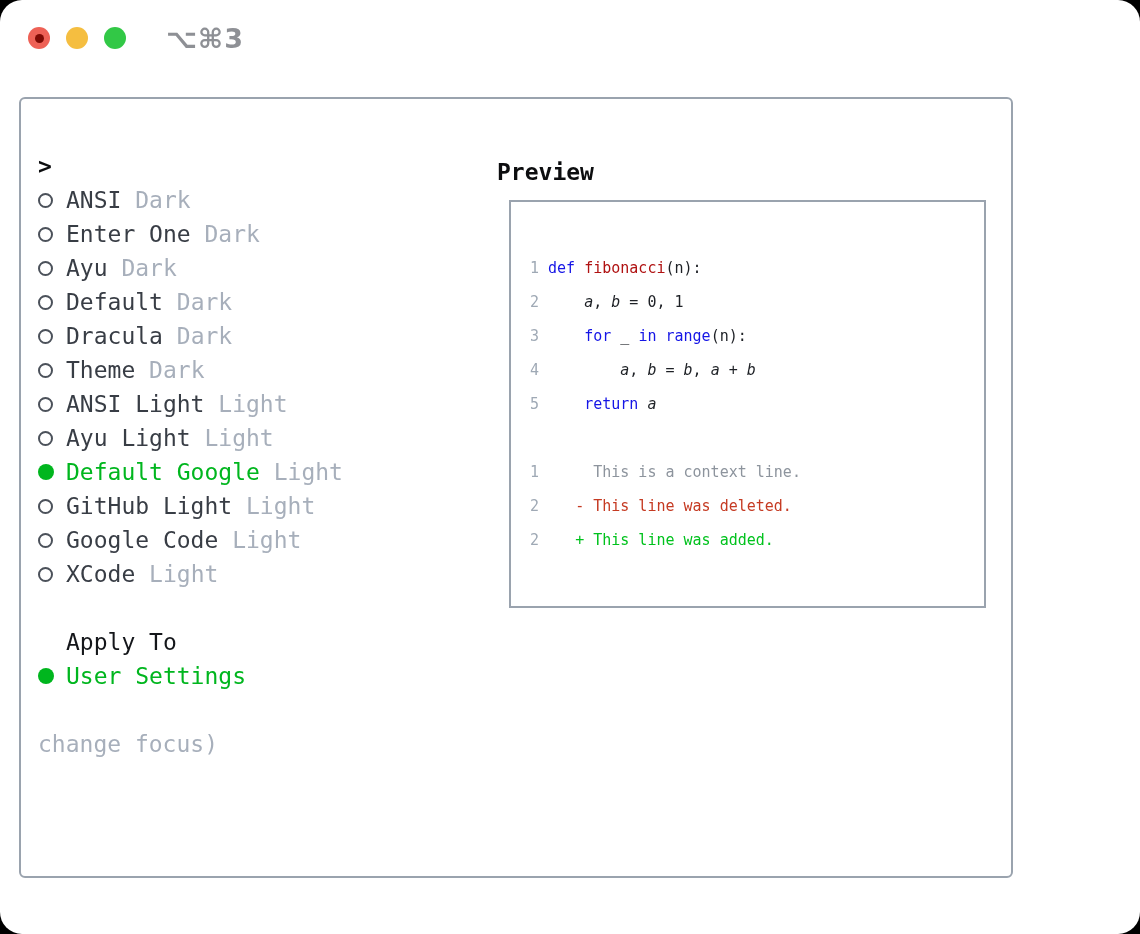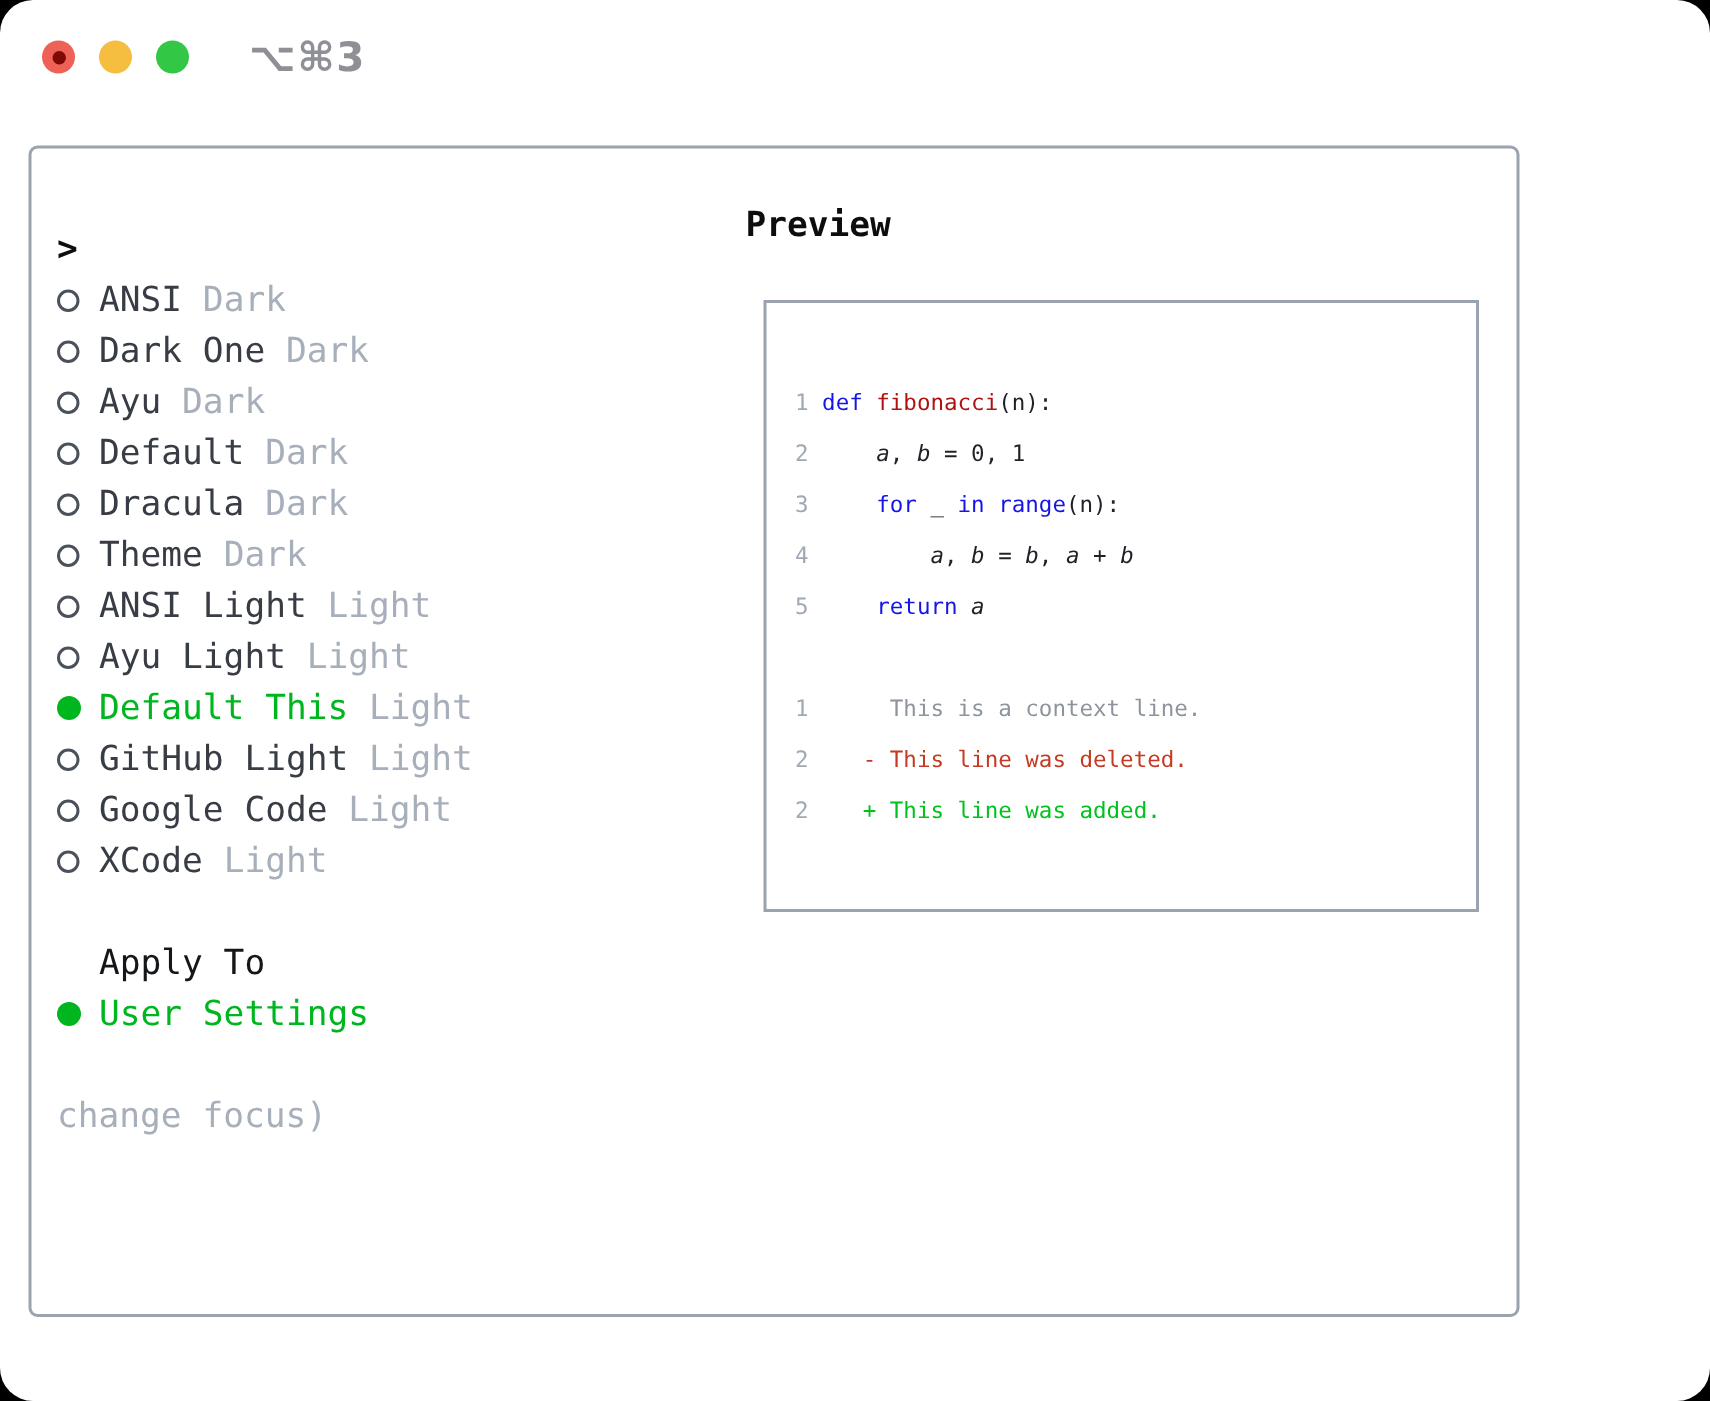--- a/index.html
+++ b/index.html
@@ -38,21 +38,21 @@
   .dot{width:16px;height:16px;border-radius:50%;background:var(--accent-green);}
   .t-name{color:var(--item-text);}
   .t-variant{color:var(--muted-gray);}
   .row.selected .t-name{color:var(--accent-green);}
   .row.header .t-title{font-weight:bold;color:#0c0d0f;}
   .row.subheader .t-title{color:#14161a;}
   .hint-row{height:34px;display:flex;align-items:center;font-size:23px;color:var(--muted-gray);white-space:pre;}
   .spacer{height:34px;}
   
   .preview-title{
-    position:absolute;left:476px;top:34px;height:34px;display:flex;align-items:center;
+    position:absolute;left:476px;top:56px;height:34px;display:flex;align-items:center;
     font-size:23px;font-weight:bold;color:#0c0d0f;
   }
   .preview-box{
     position:absolute;left:488px;top:101px;width:477px;height:408px;
     border:2px solid var(--border-gray);background:#fff;box-sizing:border-box;overflow:hidden;
   }
   .code{padding:49px 0 0 19px;font-size:15px;line-height:34px;white-space:pre;}
   .code-line{height:34px;}
   .tk-num{color:var(--line-number-gray);}
   .tk-kw{color:var(--keyword-blue);}
@@ -78,28 +78,28 @@
   <div class="shortcut">⌥⌘3</div>
 
   <div class="main-box">
 
     <div class="left-col">
       <div class="row header">
         <span class="gutter"><span class="prefix">&gt;</span></span>
       </div>
       <div id="theme-list">
           <div class="row"><span class="gutter"><span class="ring"></span></span><span class="t-name">ANSI</span><span class="t-variant"> Dark</span></div>
-          <div class="row"><span class="gutter"><span class="ring"></span></span><span class="t-name">Dark One</span><span class="t-variant"> Dark</span></div>
+          <div class="row"><span class="gutter"><span class="ring"></span></span><span class="t-name">Enter One</span><span class="t-variant"> Dark</span></div>
           <div class="row"><span class="gutter"><span class="ring"></span></span><span class="t-name">Ayu</span><span class="t-variant"> Dark</span></div>
           <div class="row"><span class="gutter"><span class="ring"></span></span><span class="t-name">Default</span><span class="t-variant"> Dark</span></div>
           <div class="row"><span class="gutter"><span class="ring"></span></span><span class="t-name">Dracula</span><span class="t-variant"> Dark</span></div>
           <div class="row"><span class="gutter"><span class="ring"></span></span><span class="t-name">Theme</span><span class="t-variant"> Dark</span></div>
           <div class="row"><span class="gutter"><span class="ring"></span></span><span class="t-name">ANSI Light</span><span class="t-variant"> Light</span></div>
           <div class="row"><span class="gutter"><span class="ring"></span></span><span class="t-name">Ayu Light</span><span class="t-variant"> Light</span></div>
-          <div class="row selected"><span class="gutter"><span class="dot"></span></span><span class="t-name">Default This</span><span class="t-variant"> Light</span></div>
+          <div class="row selected"><span class="gutter"><span class="dot"></span></span><span class="t-name">Default Google</span><span class="t-variant"> Light</span></div>
           <div class="row"><span class="gutter"><span class="ring"></span></span><span class="t-name">GitHub Light</span><span class="t-variant"> Light</span></div>
           <div class="row"><span class="gutter"><span class="ring"></span></span><span class="t-name">Google Code</span><span class="t-variant"> Light</span></div>
           <div class="row"><span class="gutter"><span class="ring"></span></span><span class="t-name">XCode</span><span class="t-variant"> Light</span></div>
         </div>
       <div class="spacer"></div>
       <div class="row subheader">
         <span class="gutter"></span>
         <span class="t-title">Apply To</span>
       </div>
       <div id="apply-list">

